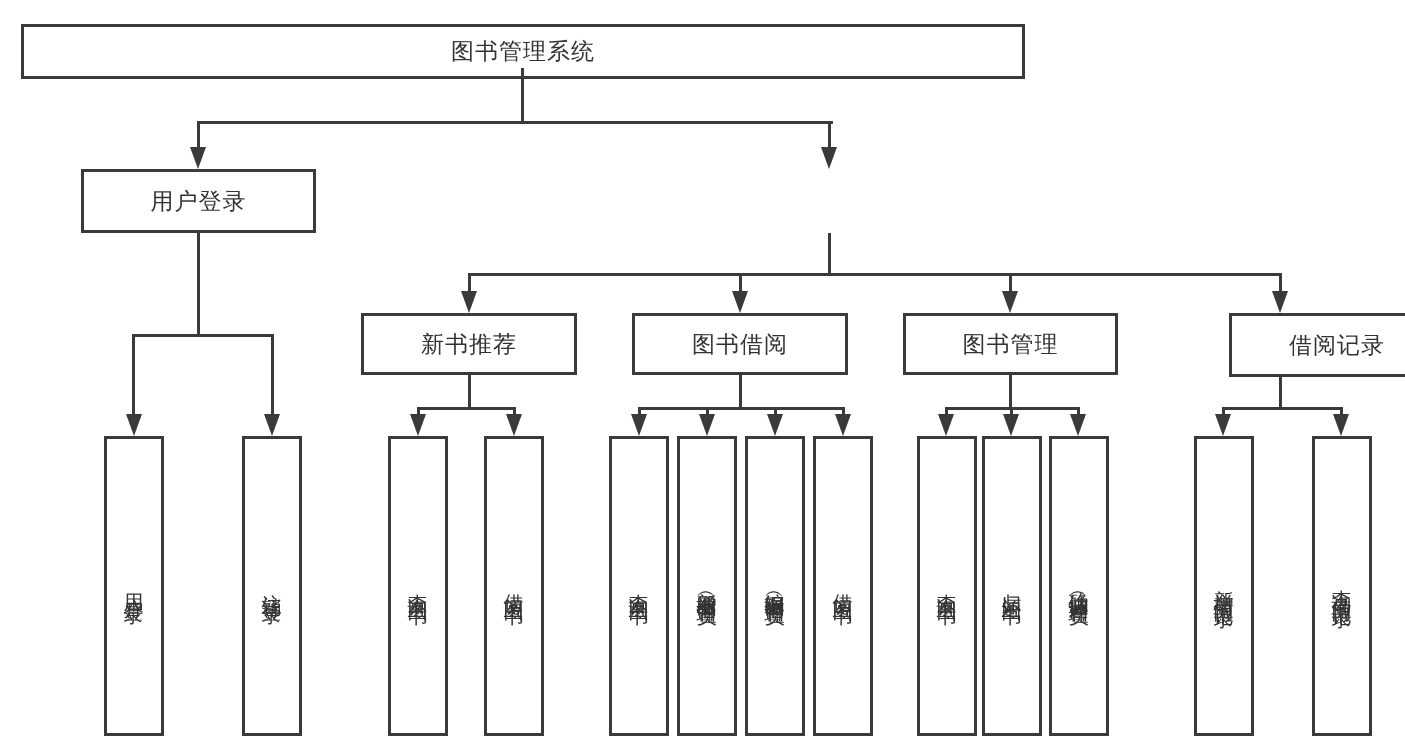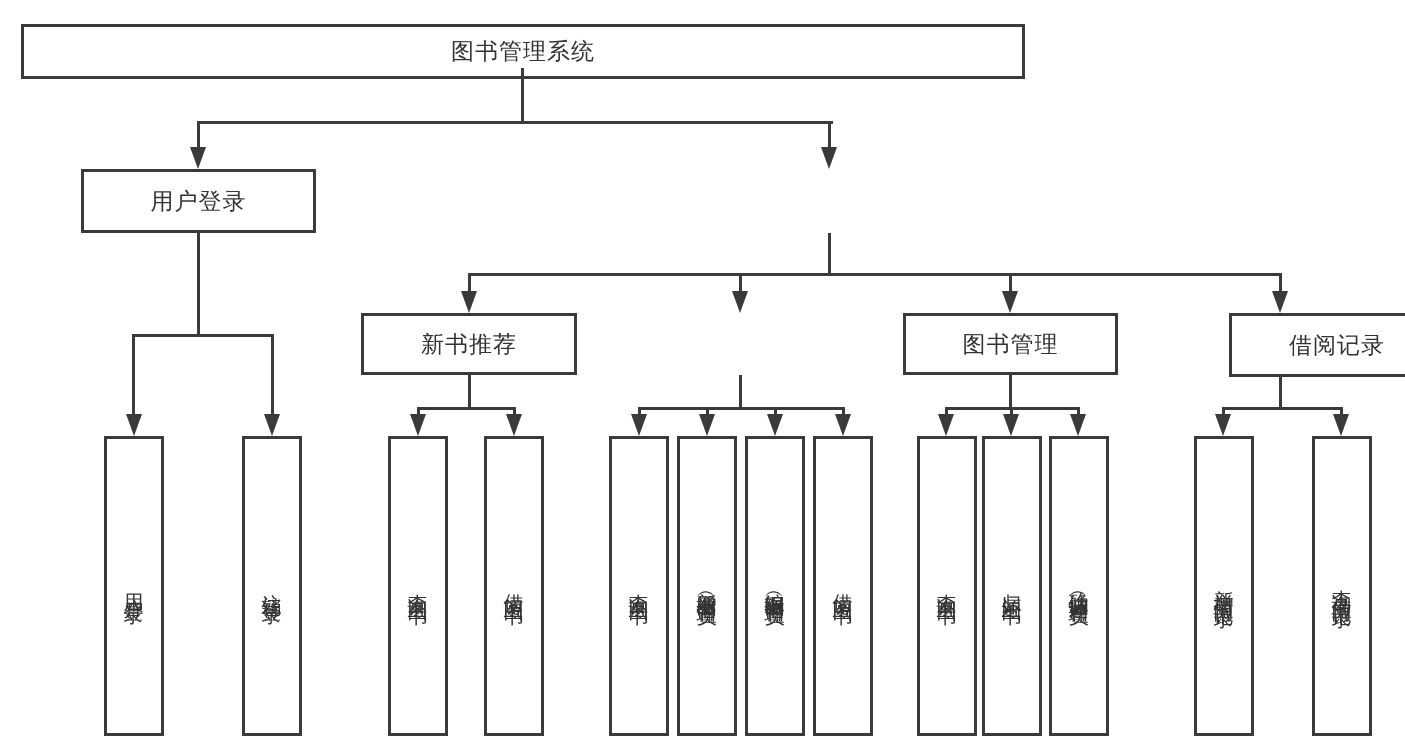--- a/index.html
+++ b/index.html
@@ -83,20 +83,23 @@
   <div class="vline" style="left:739px; top:273px; height:20px;"></div>
   <div class="arrow" style="left:732px; top:291px;"></div>
   <div class="vline" style="left:1009px; top:273px; height:20px;"></div>
   <div class="arrow" style="left:1002px; top:291px;"></div>
   <div class="vline" style="left:1279px; top:273px; height:20px;"></div>
   <div class="arrow" style="left:1272px; top:291px;"></div>
 
   <div class="box hbox" style="left:361px; top:313px; width:216px; height:62px;">
     <span>新书推荐</span>
   </div>
+  <div class="box hbox" style="left:632px; top:313px; width:216px; height:62px;">
+    <span>图书借阅</span>
+  </div>
   <div class="box hbox" style="left:903px; top:313px; width:215px; height:62px;">
     <span>图书管理</span>
   </div>
   <div class="box hbox" style="left:1229px; top:313px; width:216px; height:64px;">
     <span>借阅记录</span>
   </div>
 
   <div class="vline" style="left:468px; top:375px; height:32px;"></div>
   <div class="hline" style="left:418px; top:407px; width:97px;"></div>
   <div class="vline" style="left:417px; top:407px; height:8px;"></div>

